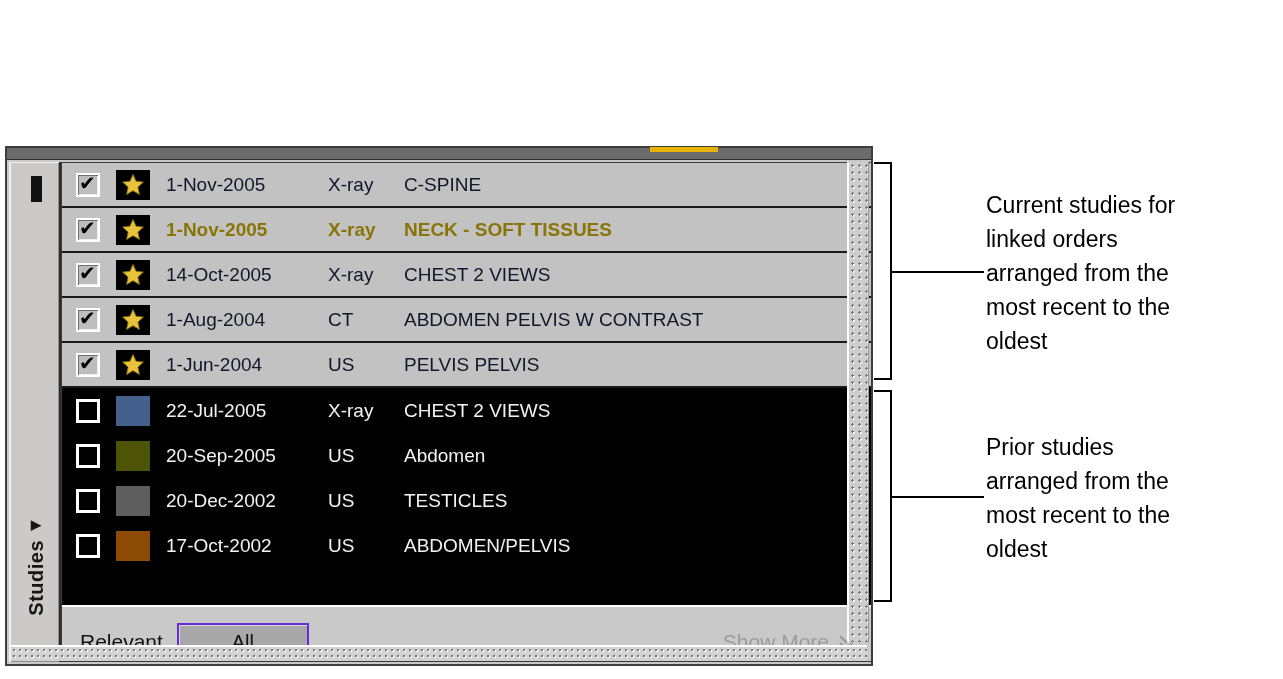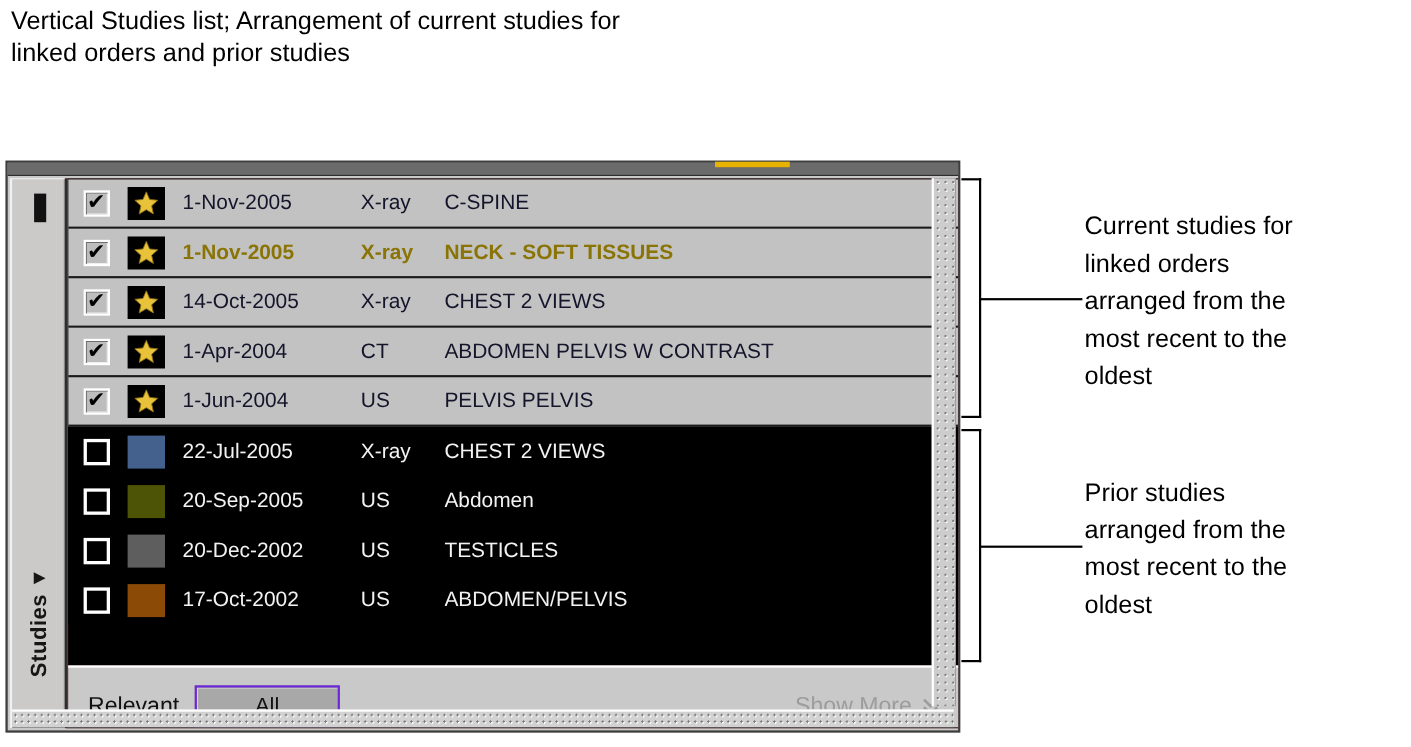--- a/index.html
+++ b/index.html
@@ -88,21 +88,21 @@
 
   
   .list-col {
     flex: 1 1 auto;
     display: flex;
     flex-direction: column;
     min-width: 0;
     margin: 2px 0 2px 0;
     border: 1px solid #3a3a3a;
     border-right: none;
-    background: #7f1d1d;
+    background: #bef264;
     justify-content: flex-end;
   }
   .rows {
     flex: 1 1 auto;
     background: #000;
     overflow: hidden;
   }
   .row {
     height: 45px;
     display: flex;
@@ -261,22 +261,20 @@
     top: 50%;
     width: 94px; height: 2px;
     background: #000;
   }
 </style>
 </head>
 <body>
 
 <div id="root">
 
-  <div class="caption">Vertical Studies list; Arrangement of current studies for
-linked orders and prior studies</div>
 
   <div class="widget">
 
     <div class="widget-top-strip">
       <div class="yellow-marker"></div>
     </div>
 
     <div class="widget-body">
 
       <div class="tab-rail">
@@ -324,21 +322,21 @@
               <div class="c-mod">X-ray</div>
               <div class="c-desc">CHEST 2 VIEWS</div>
             </div>
             <div class="row current">
               <div class="cb checked"></div>
               <div class="swatch star">
                 <svg width="26" height="25" viewBox="0 0 24 24" aria-hidden="true">
                   <path d="M12 2.3 L14.9 8.9 L22 9.7 L16.7 14.5 L18.2 21.6 L12 17.9 L5.8 21.6 L7.3 14.5 L2 9.7 L9.1 8.9 Z" fill="#e8c23a" stroke="#8a6d10" stroke-width="0.8"></path>
                 </svg>
               </div>
-              <div class="c-date">1-Apr-2004</div>
+              <div class="c-date">1-Aug-2004</div>
               <div class="c-mod">CT</div>
               <div class="c-desc">ABDOMEN PELVIS W CONTRAST</div>
             </div>
             <div class="row current">
               <div class="cb checked"></div>
               <div class="swatch star">
                 <svg width="26" height="25" viewBox="0 0 24 24" aria-hidden="true">
                   <path d="M12 2.3 L14.9 8.9 L22 9.7 L16.7 14.5 L18.2 21.6 L12 17.9 L5.8 21.6 L7.3 14.5 L2 9.7 L9.1 8.9 Z" fill="#e8c23a" stroke="#8a6d10" stroke-width="0.8"></path>
                 </svg>
               </div>

